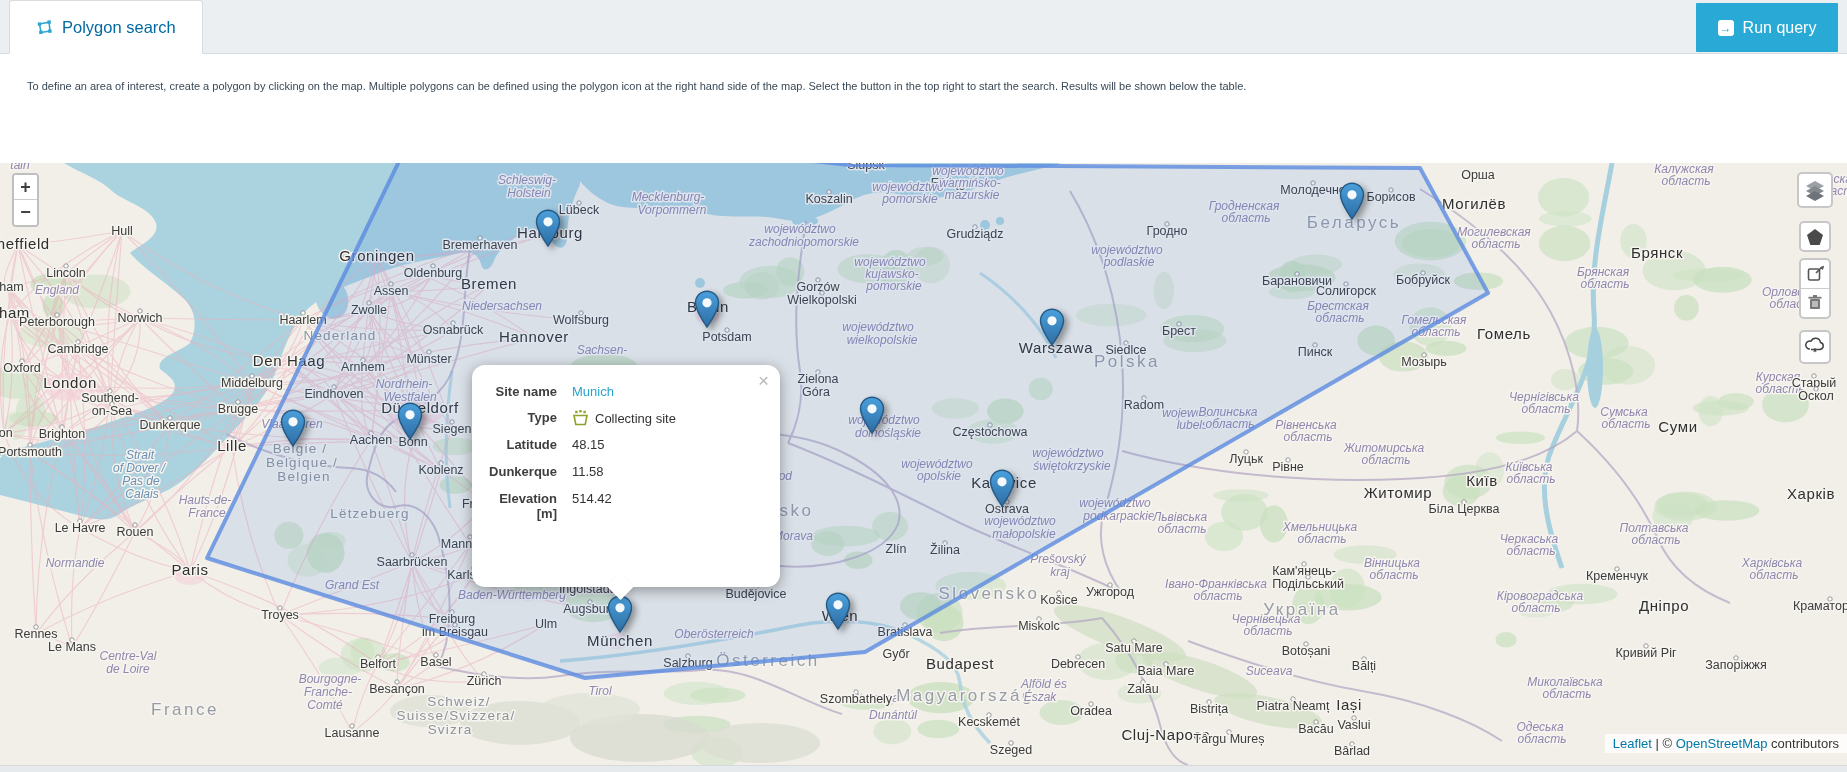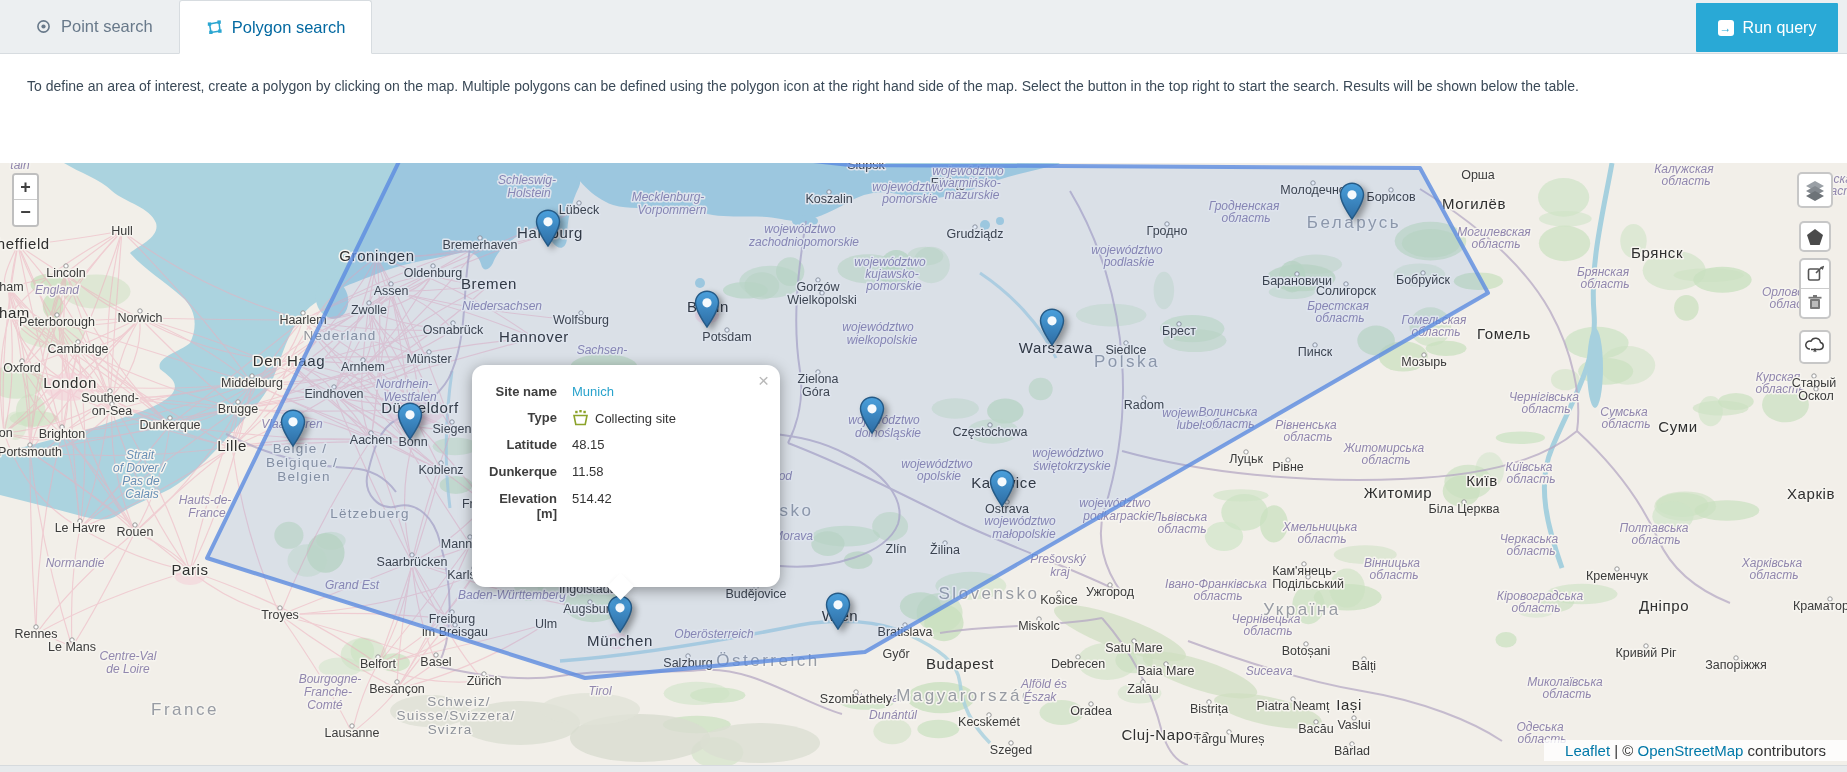--- a/index.html
+++ b/index.html
@@ -8,21 +8,21 @@
 
   
   .tabbar { position:relative; height:54px; background:#eceff1; border-bottom:1px solid #d7dce0; display:flex; align-items:stretch; padding-left:9px; }
   .tab { display:flex; align-items:center; gap:9px; padding:0 26px; font-size:16.5px; color:#68798a; cursor:pointer; }
   .tab.active { background:#fff; border:1px solid #d7dce0; border-bottom:1px solid #fff; margin-bottom:-1px; border-top-left-radius:3px; border-top-right-radius:3px; color:#0369a1; }
   .tab svg { flex:0 0 auto; }
   .run-query { position:absolute; right:9px; top:3px; bottom:1px; width:142px; background:#29a9d6; border:none; color:#fff; font-size:16px; font-family:inherit; display:flex; align-items:center; justify-content:center; gap:9px; cursor:pointer; border-radius:1px; }
   .rq-icon { width:16px; height:16px; background:#fff; border-radius:3px; color:#29a9d6; font-size:12px; font-weight:bold; line-height:16px; text-align:center; }
 
   
-  .instructions { height:109px; padding:20px 24px 0 27px; font-size:14px; line-height:25px; color:#3a4957; background:#fff; }
+  .instructions { height:109px; padding:20px 24px 0 27px; font-size:11px; line-height:25px; color:#3a4957; background:#fff; }
 
   
   .map { position:relative; width:1847px; height:602px; overflow:hidden; background:#f2efe9; }
   .map svg.layer { position:absolute; left:0; top:0; }
   text.lbl { paint-order:stroke; stroke:#f6f4ef; stroke-width:3px; stroke-linejoin:round; text-anchor:middle; }
   text.lc { font-size:12.5px; fill:#3b3b3b; }
   text.lC { font-size:15px; fill:#2f2f2f; letter-spacing:.6px; }
   text.lr { font-size:12px; fill:#9187ae; font-style:italic; }
   text.ln { font-size:13.5px; fill:#8e929a; letter-spacing:1.2px; }
   text.lN { font-size:17px; fill:#989ca4; letter-spacing:2.5px; }
@@ -58,36 +58,29 @@
   .popup tr.r2 td { padding-bottom:11px;text-align:right; }
   .popup tr.r3 td { padding-bottom:12px; }
   .popup tr.r4 td, .popup tr.r5 td { padding-bottom:12px; }
   .site-link { color:#29a3cc; cursor:pointer; text-decoration:none; }
   .type-val { display:flex; align-items:center; gap:6px; }
   .flagrow { display:flex; align-items:flex-end; gap:7px; }
   .deflag { width:33px; height:20px; box-shadow:0 1px 2px rgba(0,0,0,.4); display:flex; flex-direction:column; }
   .deflag i { flex:1; display:block; }
 
   
-  .attribution { position:absolute; right:0; bottom:4px; z-index:650; background:rgba(255,255,255,.8); padding:2px 21px; font-size:15px; color:#333; }
+  .attribution { position:absolute; right:0; bottom:12px; z-index:650; background:rgba(255,255,255,.8); padding:2px 8px; font-size:13px; color:#333; }
   .attribution a { color:#0078a8; text-decoration:none; cursor:pointer; }
 
   .table-strip { height:7px; background:#e7eaec; border-top:1px solid #d6dadd; margin-top:0; }
 </style>
 </head>
 <body>
 
 <div class="tabbar">
-  <div class="tab">
-    <svg width="17" height="17" viewBox="0 0 17 17">
-      <circle cx="8.5" cy="8.5" r="5.6" fill="none" stroke="#68798a" stroke-width="1.6"></circle>
-      <circle cx="8.5" cy="8.5" r="2.1" fill="#68798a"></circle>
-    </svg>
-    <span>Point search</span>
-  </div>
   <div class="tab active">
     <svg width="17" height="17" viewBox="0 0 17 17">
       <path d="M3.5,5 L13,3.2 L14,12 L5,13.4 Z" fill="none" stroke="#2ba6d1" stroke-width="1.5"></path>
       <rect x="1.8" y="3.4" width="3.4" height="3.4" fill="#2ba6d1"></rect>
       <rect x="11.4" y="1.4" width="3.4" height="3.4" fill="#2ba6d1"></rect>
       <rect x="12.2" y="10.4" width="3.4" height="3.4" fill="#2ba6d1"></rect>
       <rect x="3.2" y="11.6" width="3.4" height="3.4" fill="#2ba6d1"></rect>
     </svg>
     <span>Polygon search</span>
   </div>

